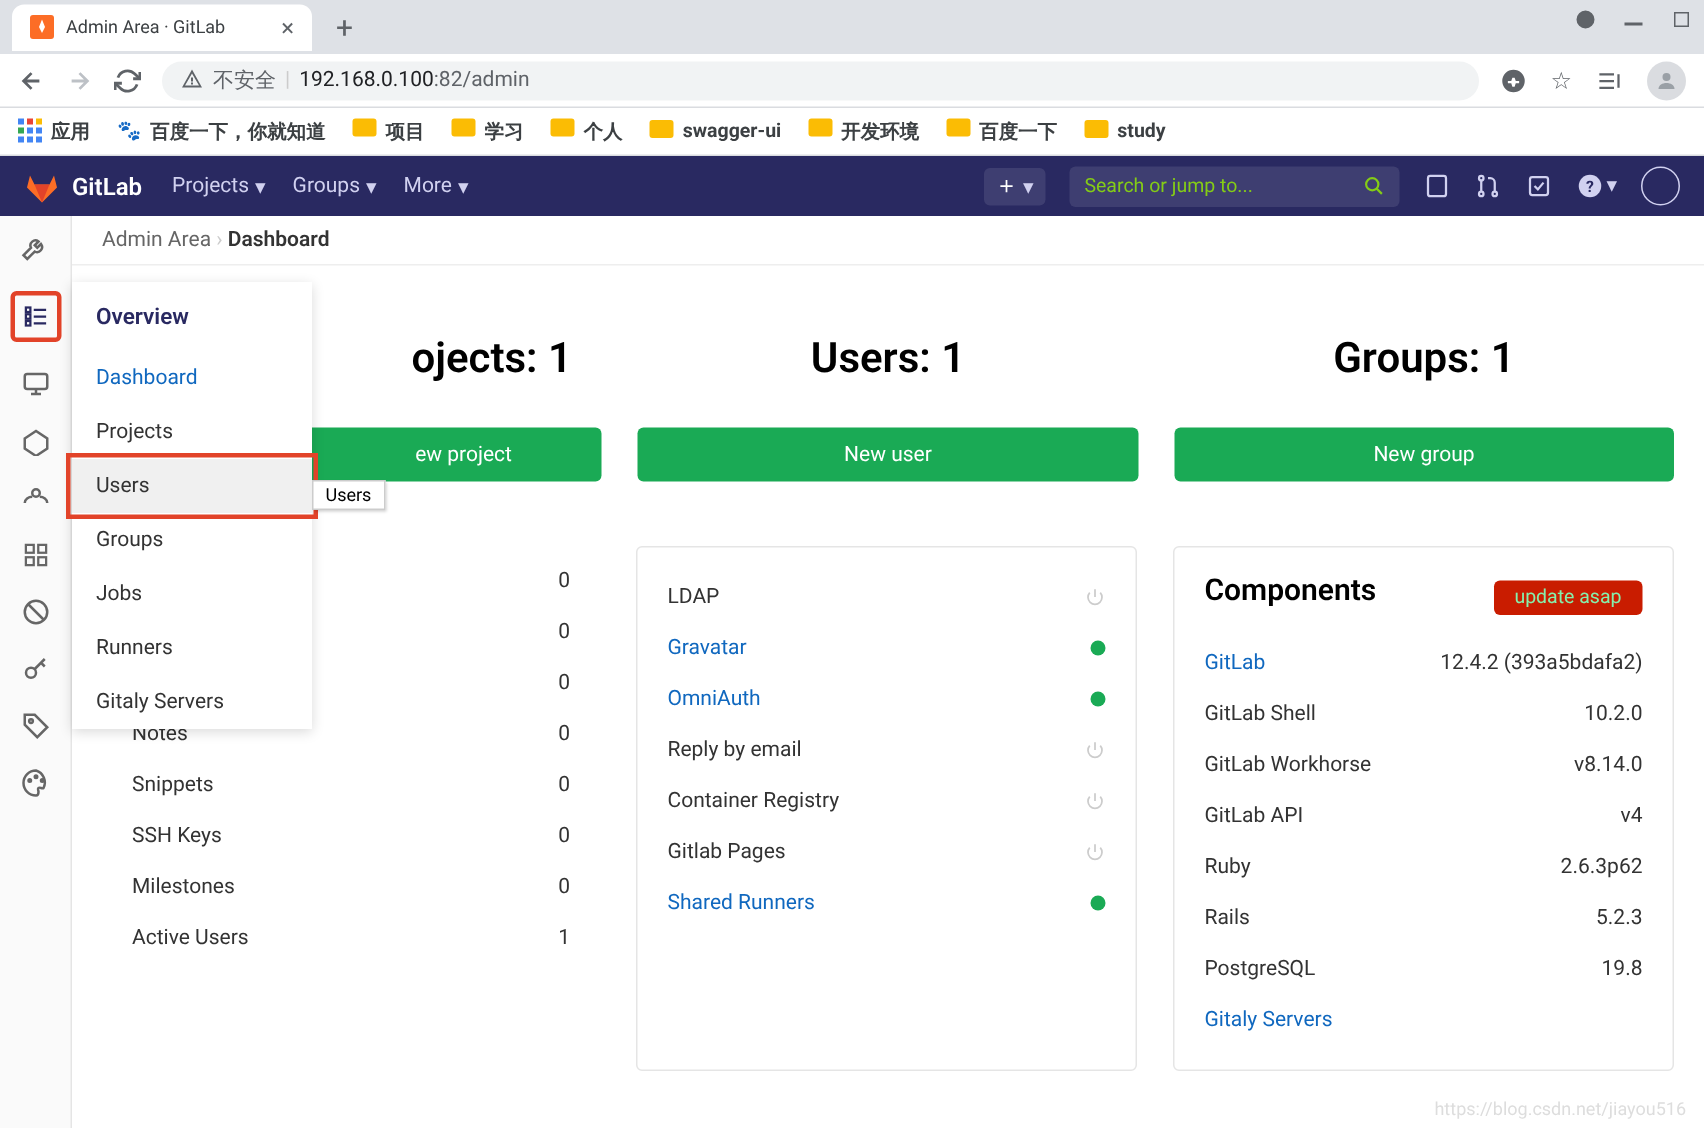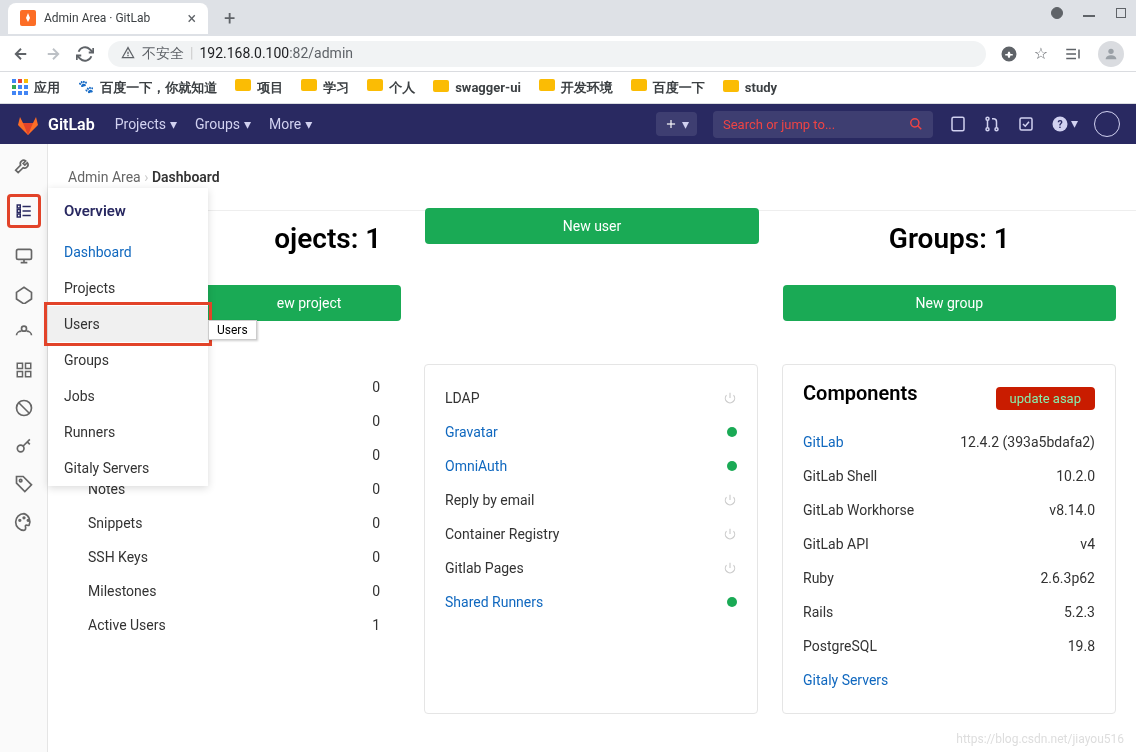--- a/index.html
+++ b/index.html
@@ -40,34 +40,34 @@
 .bm-paw { color: #4285f4; }
 
 
 .gl-header { display: flex; align-items: center; height: 40px; background: #292961; padding: 0 16px; gap: 20px; color: #fff; font-size: 14px; }
 .gl-logo { display: flex; align-items: center; gap: 8px; font-weight: 600; font-size: 16px; }
 .gl-logo-icon { width: 24px; height: 24px; }
 .gl-nav { display: flex; gap: 18px; }
 .gl-nav-item { display: flex; align-items: center; gap: 4px; cursor: pointer; color: #d1d1f0; }
 .gl-header-right { margin-left: auto; display: flex; align-items: center; gap: 16px; }
 .gl-plus { background: rgba(255,255,255,0.1); border-radius: 4px; padding: 4px 8px; display: flex; align-items: center; gap: 4px; }
-.gl-search { background: rgba(255,255,255,0.1); border-radius: 4px; padding: 6px 10px; display: flex; align-items: center; gap: 8px; width: 220px; color: #ef4444; font-size: 13px; }
+.gl-search { background: rgba(255,255,255,0.1); border-radius: 4px; padding: 6px 10px; display: flex; align-items: center; gap: 8px; width: 220px; color: #84cc16; font-size: 13px; }
 .gl-search-icon { margin-left: auto; }
 .gl-icon-btn { color: #d1d1f0; cursor: pointer; display: flex; }
 .gl-avatar { width: 26px; height: 26px; border: 1px solid #d1d1f0; border-radius: 50%; }
 
 
 .gl-body { display: flex; height: calc(752px - 144px); }
 .gl-sidebar { width: 48px; background: #fafafa; border-right: 1px solid #e5e5e5; display: flex; flex-direction: column; align-items: center; padding-top: 12px; gap: 18px; }
 .gl-sb-icon { width: 20px; height: 20px; color: #666; cursor: pointer; display: flex; align-items: center; justify-content: center; }
 .gl-sb-icon.active { color: #292961; }
 .red-box { border: 3px solid #e24329; border-radius: 4px; padding: 4px; }
 
 .gl-content { flex: 1; position: relative; }
-.breadcrumb { padding: 25px 20px; font-size: 14px; color: #666; border-bottom: 1px solid #eee; }
+.breadcrumb { padding: 8px 20px; font-size: 14px; color: #666; border-bottom: 1px solid #eee; }
 .breadcrumb .current { color: #333; font-weight: 600; }
 
 
 .flyout { position: absolute; left: 0; top: 44px; width: 160px; background: #fff; box-shadow: 0 2px 8px rgba(0,0,0,0.15); z-index: 10; }
 .flyout-title { padding: 14px 16px; font-weight: 600; color: #292961; font-size: 15px; }
 .flyout-item { padding: 10px 16px; font-size: 14px; color: #333; cursor: pointer; }
 .flyout-item.link { color: #1068bf; }
 .flyout-item.hover { background: #f0f0f0; }
 .flyout-users { position: relative; }
 .red-box-users { border: 3px solid #e24329; position: absolute; left: -4px; top: -4px; right: -4px; bottom: -4px; pointer-events: none; }
@@ -368,20 +368,21 @@
       <span style="color:#ccc"> › </span>
       <span class="current">Dashboard</span>
     </div>
 
     <div class="cards">
       <div class="card">
         <div class="card-title" style="text-align:right;padding-right:20px">ojects: 1</div>
         <div class="card-btn" style="text-align:right;padding-right:60px"><span>ew project</span></div>
       </div>
       <div class="card">
+        <div class="card-title">Users: 1</div>
         <div class="card-btn">New user</div>
       </div>
       <div class="card">
         <div class="card-title">Groups: 1</div>
         <div class="card-btn">New group</div>
       </div>
     </div>
 
     <div class="flyout">
       <div class="flyout-title">Overview</div>

